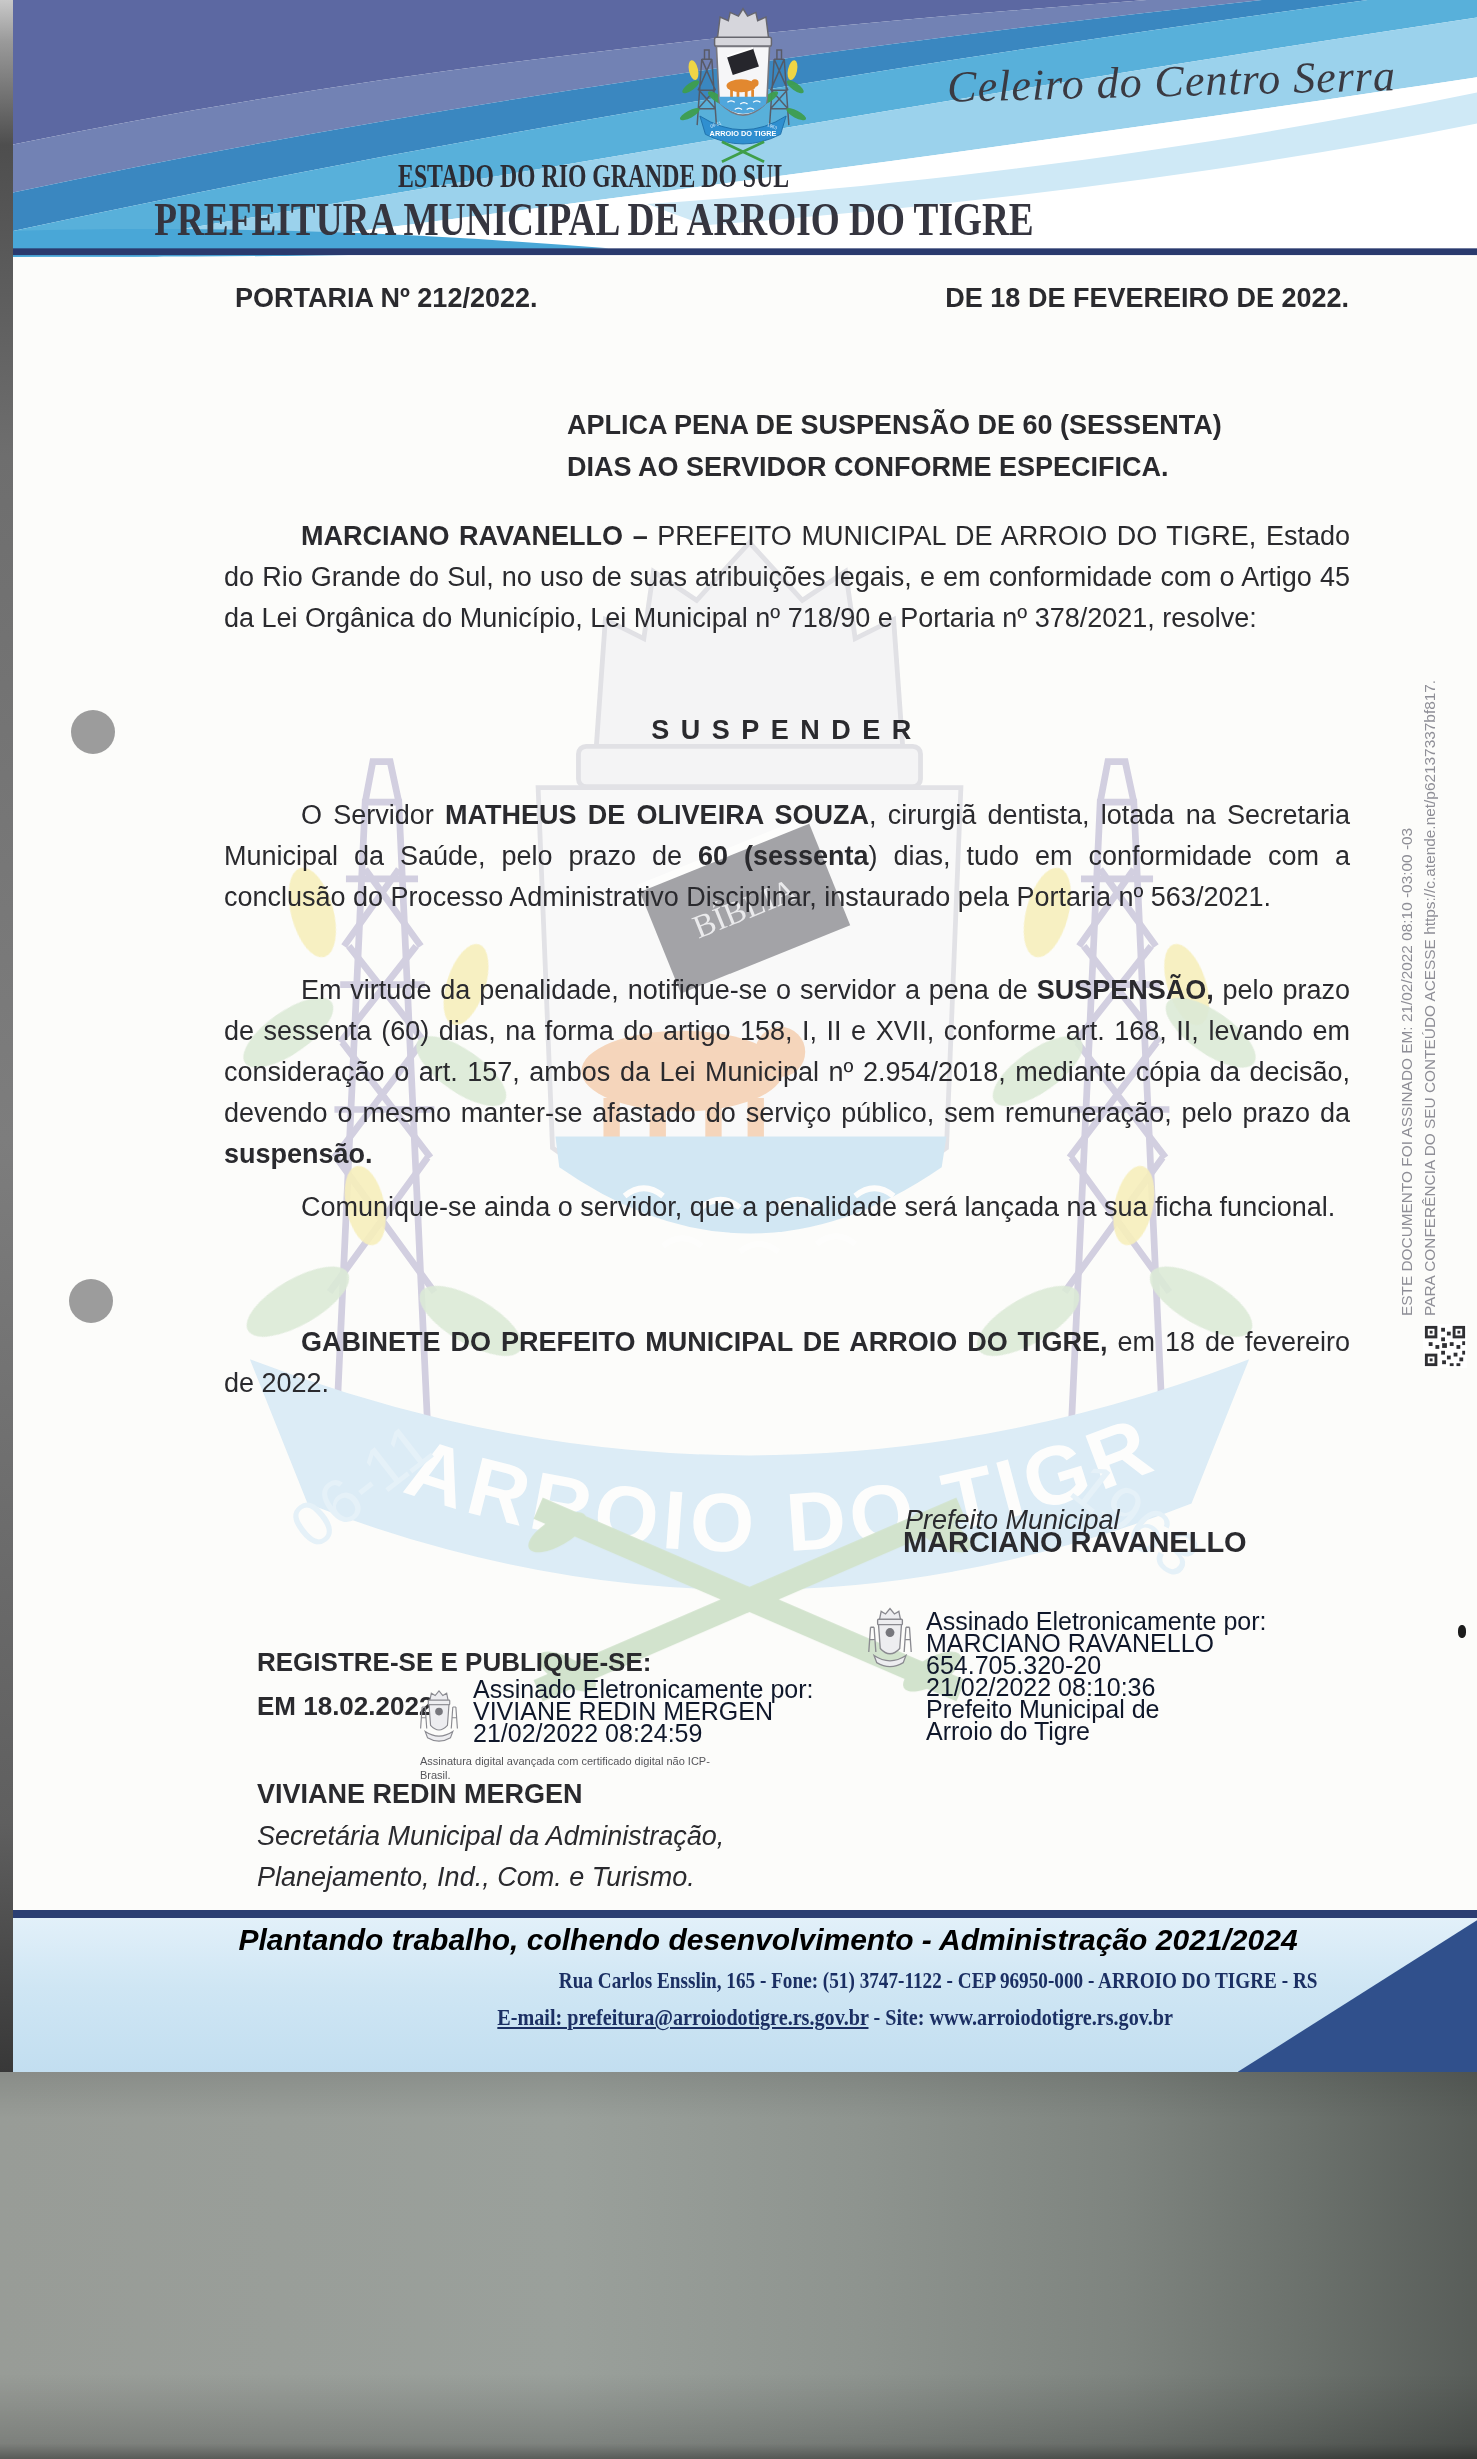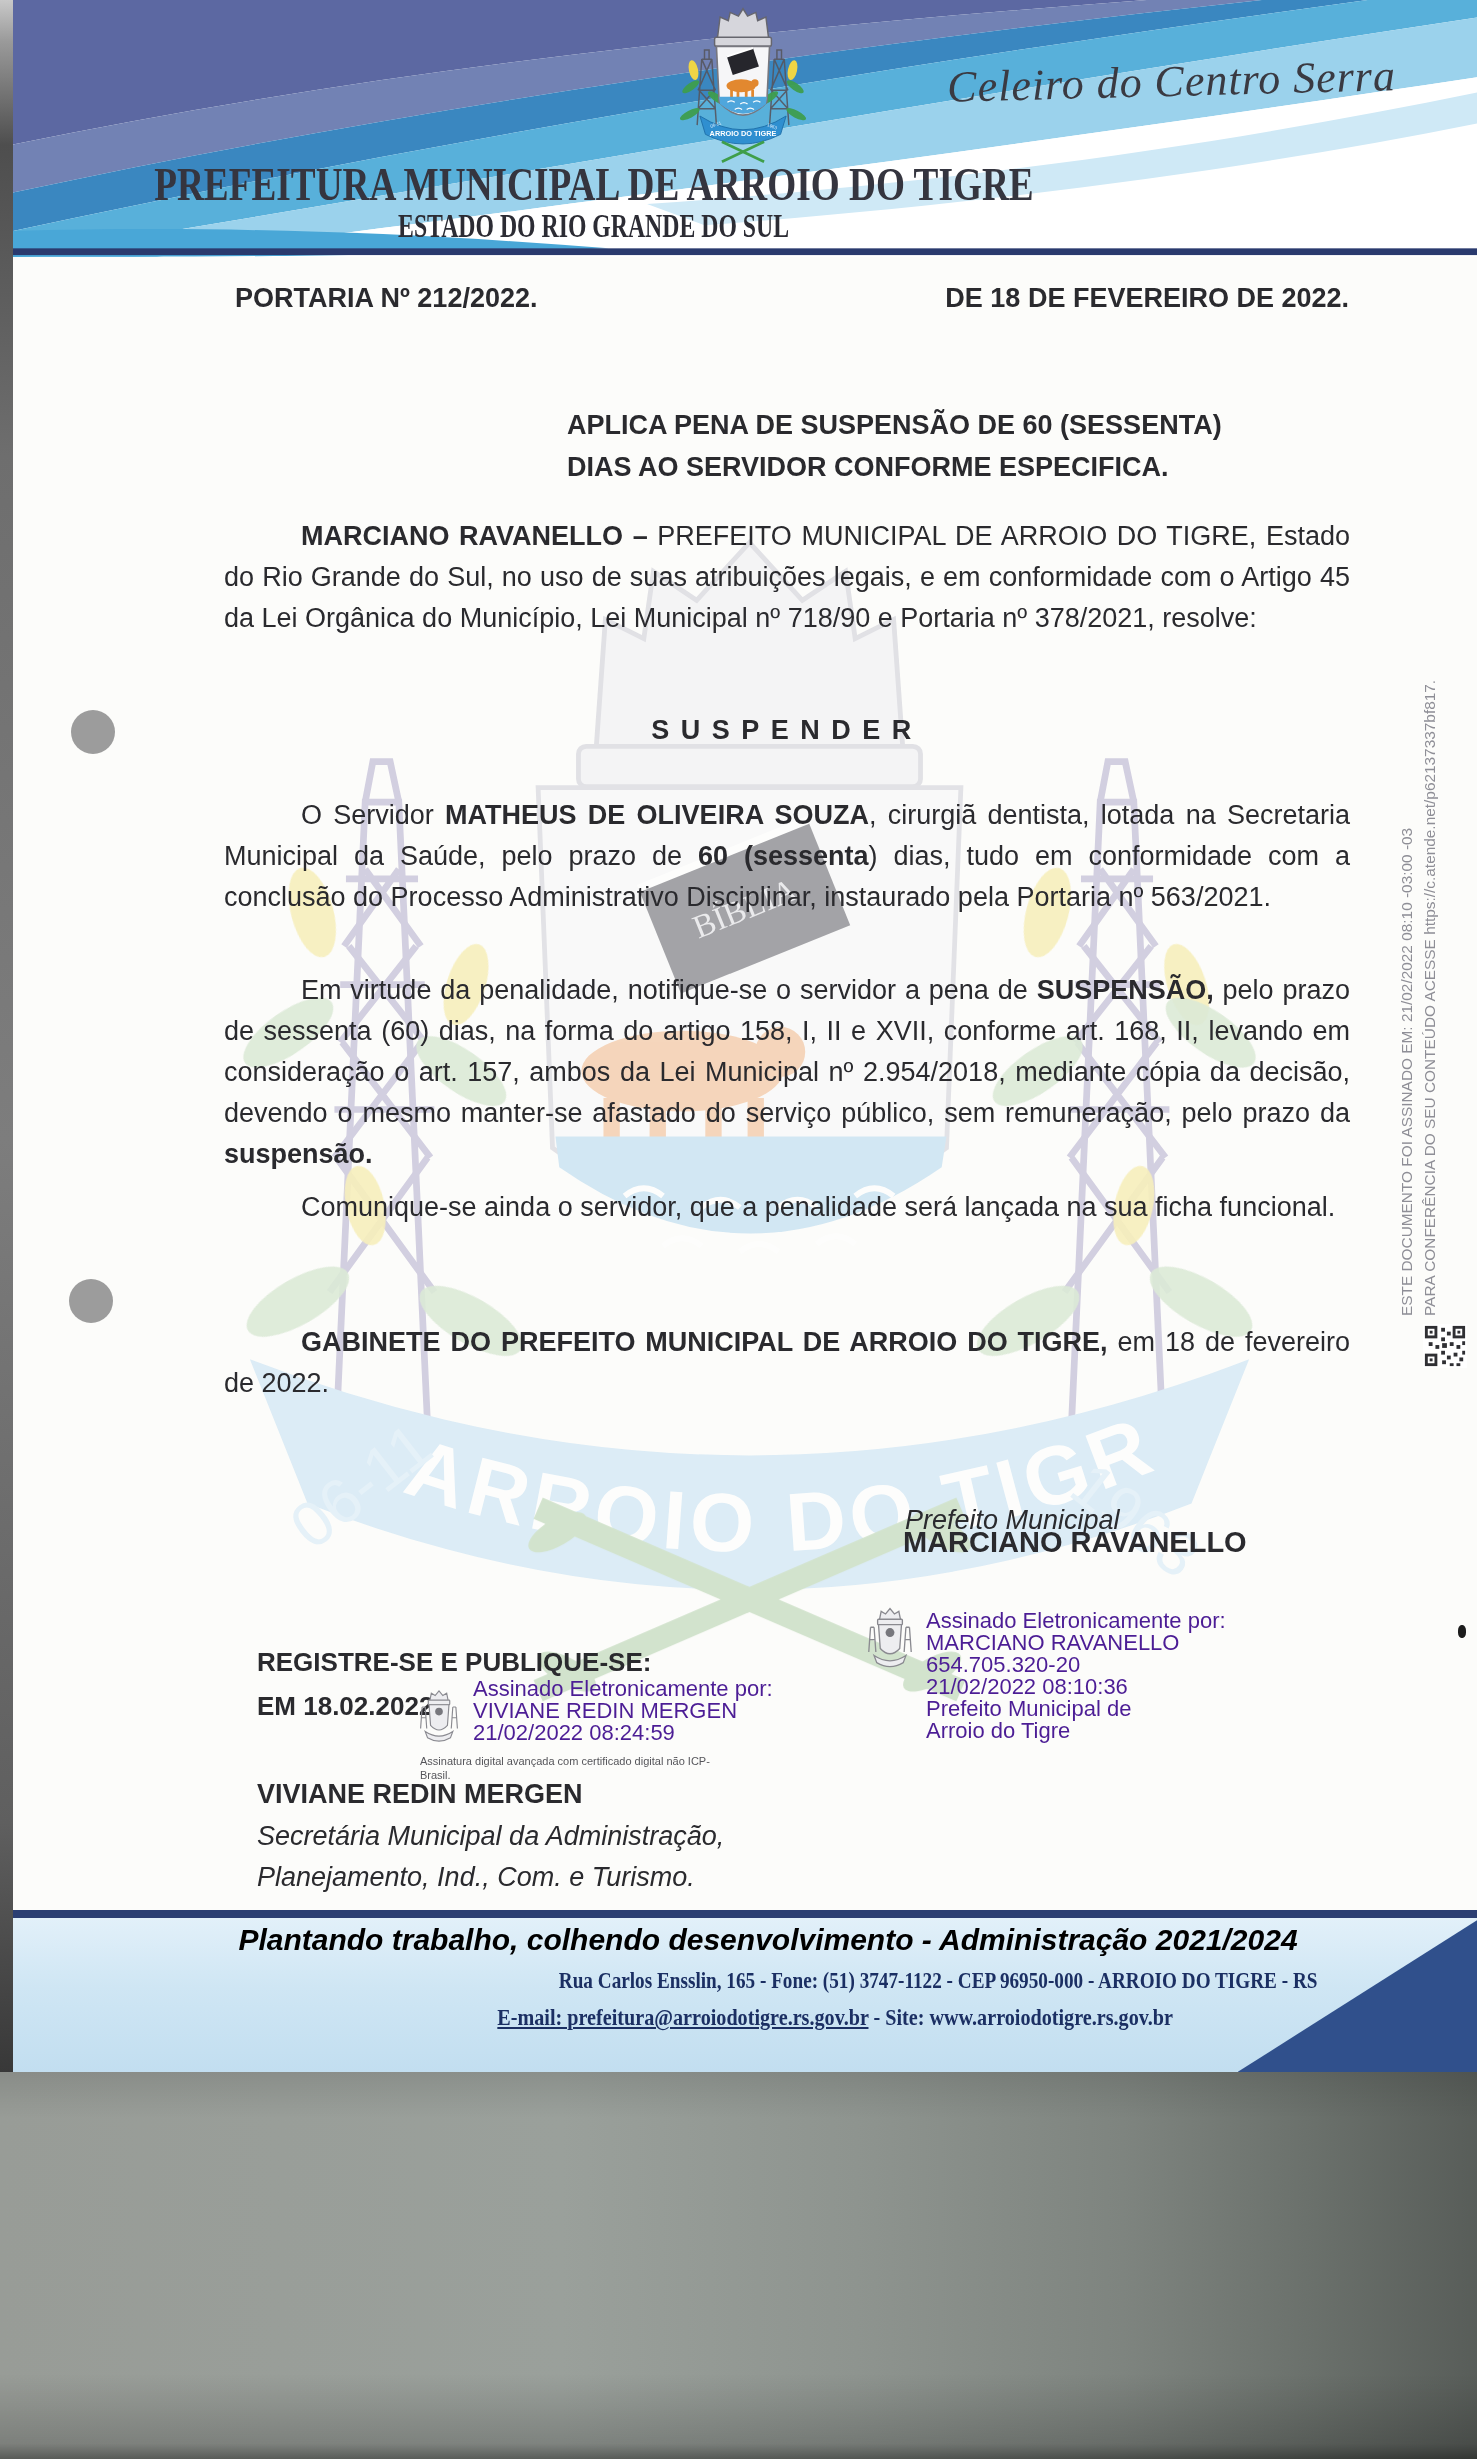--- a/index.html
+++ b/index.html
@@ -44,21 +44,21 @@
   #paragraphs .para:nth-child(1){top:516px;}
   #paragraphs .para:nth-child(2){top:795px;}
   #paragraphs .para:nth-child(3){top:970px;}
   #paragraphs .para:nth-child(4){top:1187px;}
   #paragraphs .para:nth-child(5){top:1322px;}
   #paragraphs .para:nth-child(6){top:1410px;}
 
   
   .sig-name{position:absolute;left:903px;top:1526px;font-size:29px;font-weight:bold;z-index:2;}
   .sig-role{position:absolute;left:905px;top:1505px;font-size:27px;font-style:italic;z-index:2;}
-  .stamp-text{position:absolute;font-size:22px;line-height:22px;color:#4c1d95;z-index:2;}
+  .stamp-text{position:absolute;font-size:25px;line-height:22px;color:#0f172a;z-index:2;}
   .stamp-text .b{font-weight:normal;}
   .stamp-mayor{left:926px;top:1610px;}
   .stamp-viviane{left:473px;top:1678px;}
   .stamp-icon{position:absolute;z-index:2;}
   .icon-mayor{left:863px;top:1606px;width:54px;height:69px;}
   .icon-viviane{left:416px;top:1687px;width:46px;height:63px;}
   .registre1{position:absolute;left:257px;top:1647px;font-size:26px;font-weight:bold;z-index:2;}
   .registre2{position:absolute;left:257px;top:1691px;font-size:26px;font-weight:bold;z-index:2;}
   .disclaimer{position:absolute;left:420px;top:1754px;width:290px;font-size:11px;line-height:14.4px;
         color:#55555a;z-index:2;}
@@ -157,22 +157,22 @@
     <text x="40" y="133" font-size="5" fill="#dceefc" transform="rotate(-20 40 133)">06-11</text>
     <text x="101" y="131" font-size="5" fill="#dceefc" transform="rotate(20 101 131)">1963</text>
     <g stroke="#3f9e4a" stroke-width="3" fill="none">
       <path d="M52 170 L98 148 M52 148 L98 170"></path>
     </g>
   </svg>
 
   <div class="motto">Celeiro do Centro Serra</div>
 
   <div class="head-lines">
+    <div class="row"><span class="state-line">ESTADO DO RIO GRANDE DO SUL</span></div>
     <div class="row"><span class="muni-line">PREFEITURA MUNICIPAL DE ARROIO DO TIGRE</span></div>
-    <div class="row"><span class="state-line">ESTADO DO RIO GRANDE DO SUL</span></div>
   </div>
 
   <svg class="watermark" viewBox="0 0 1100 1225">
     <g fill="#ececf1" stroke="#c6c6d0" stroke-width="5">
       <path d="M390 230 L400 90 L440 110 L450 40 L495 70 L550 10 L605 70 L650 40 L660 110 L700 90 L710 230 Z"></path>
       <rect x="372" y="222" width="356" height="42" rx="8"></rect>
     </g>
     <path d="M330 265 H770 L755 640 Q550 795 345 640 Z" fill="#f7f7f9" stroke="#c9c9d3" stroke-width="5"></path>
     <g transform="rotate(-22 545 390)">
       <rect x="450" y="330" width="190" height="118" fill="#4b4b55"></rect>

